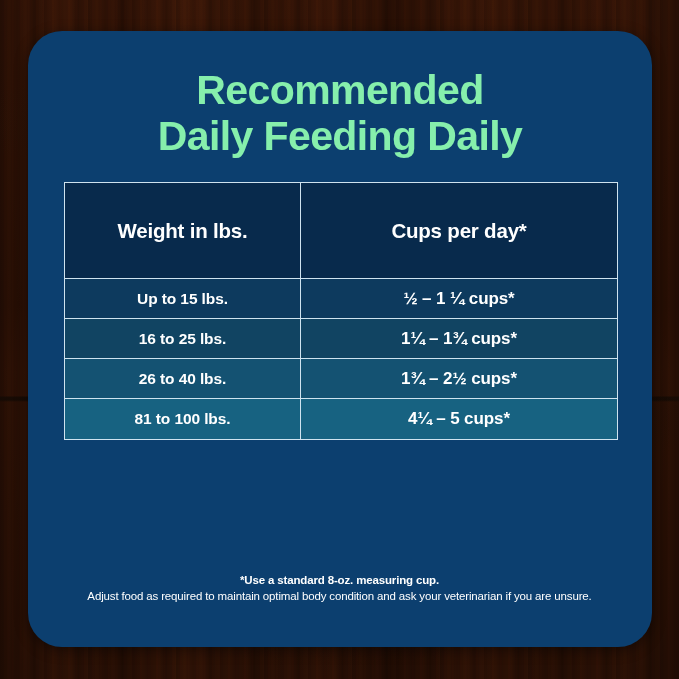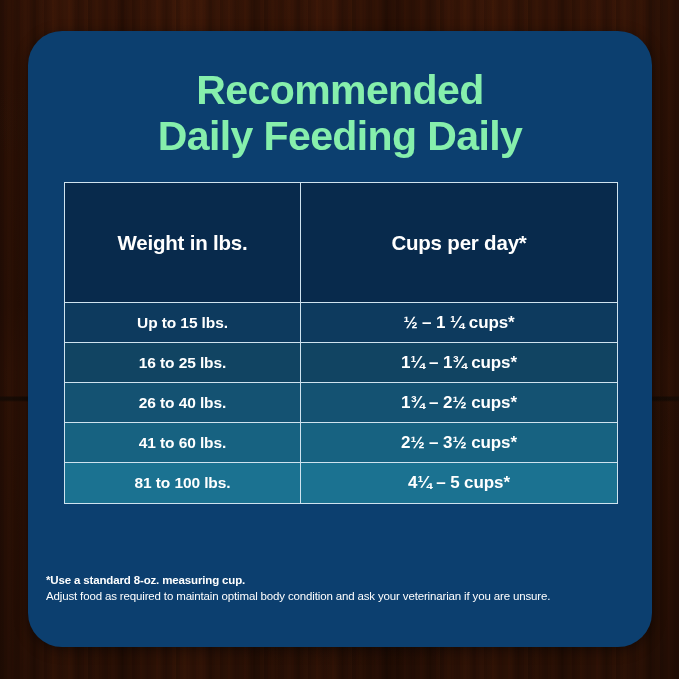--- a/index.html
+++ b/index.html
@@ -111,21 +111,21 @@
     border-right: 1.5px solid #cfe3ef;
     border-bottom: 1.5px solid #cfe3ef;
     box-sizing: border-box;
     padding: 0 6px;
   }
   #feeding-table th:last-child,
   #feeding-table td:last-child { border-right: none; }
   #feeding-table tr:last-child td { border-bottom: none; }
 
   #feeding-table thead th {
-    height: 120px;
+    height: 96px;
     font-size: 20.5px;
     font-weight: bold;
     letter-spacing: -0.2px;
     background: #082a4c;
   }
 
   #feeding-table tbody td {
     height: 40px;
     font-size: 15.5px;
     font-weight: 700;
@@ -142,21 +142,21 @@
   #feeding-table tbody tr:nth-child(6) td { background: #1f80a1; }
   #feeding-table tbody tr:nth-child(7) td { background: #2791b3; height: 56px; }
   #feeding-table tbody tr:nth-child(7) td.cups { line-height: 1.32; }
 
   
   #footnotes {
     position: absolute;
     left: 18px;
     right: 19px;
     top: 543px;
-    text-align: left;
+    text-align: center;
     color: #ffffff;
   }
   #footnote-cup {
     font-size: 11.5px;
     font-weight: bold;
     margin: 0 0 2px 0;
     letter-spacing: -0.15px;
   }
   #footnotes .note-line {
     font-size: 11.5px;
@@ -196,24 +196,20 @@
       </tr>
       <tr>
         <td class="weight">16 to 25 lbs.</td>
         <td class="cups">1¼ – 1¾  cups*</td>
       </tr>
       <tr>
         <td class="weight">26 to 40 lbs.</td>
         <td class="cups">1¾ – 2½ cups*</td>
       </tr>
       <tr>
-        <td class="weight">41 to 60 lbs.</td>
-        <td class="cups">2½ – 3½ cups*</td>
-      </tr>
-      <tr>
         <td class="weight">81 to 100 lbs.</td>
         <td class="cups">4¼ – 5 cups*</td>
       </tr>
     </tbody>
   </table>
 
   <div id="footnotes">
     <p id="footnote-cup">*Use a standard 8-oz. measuring cup.</p>
     <span class="note-line">Adjust food as required to maintain optimal body condition and ask your veterinarian if you are unsure.</span>
   </div>

